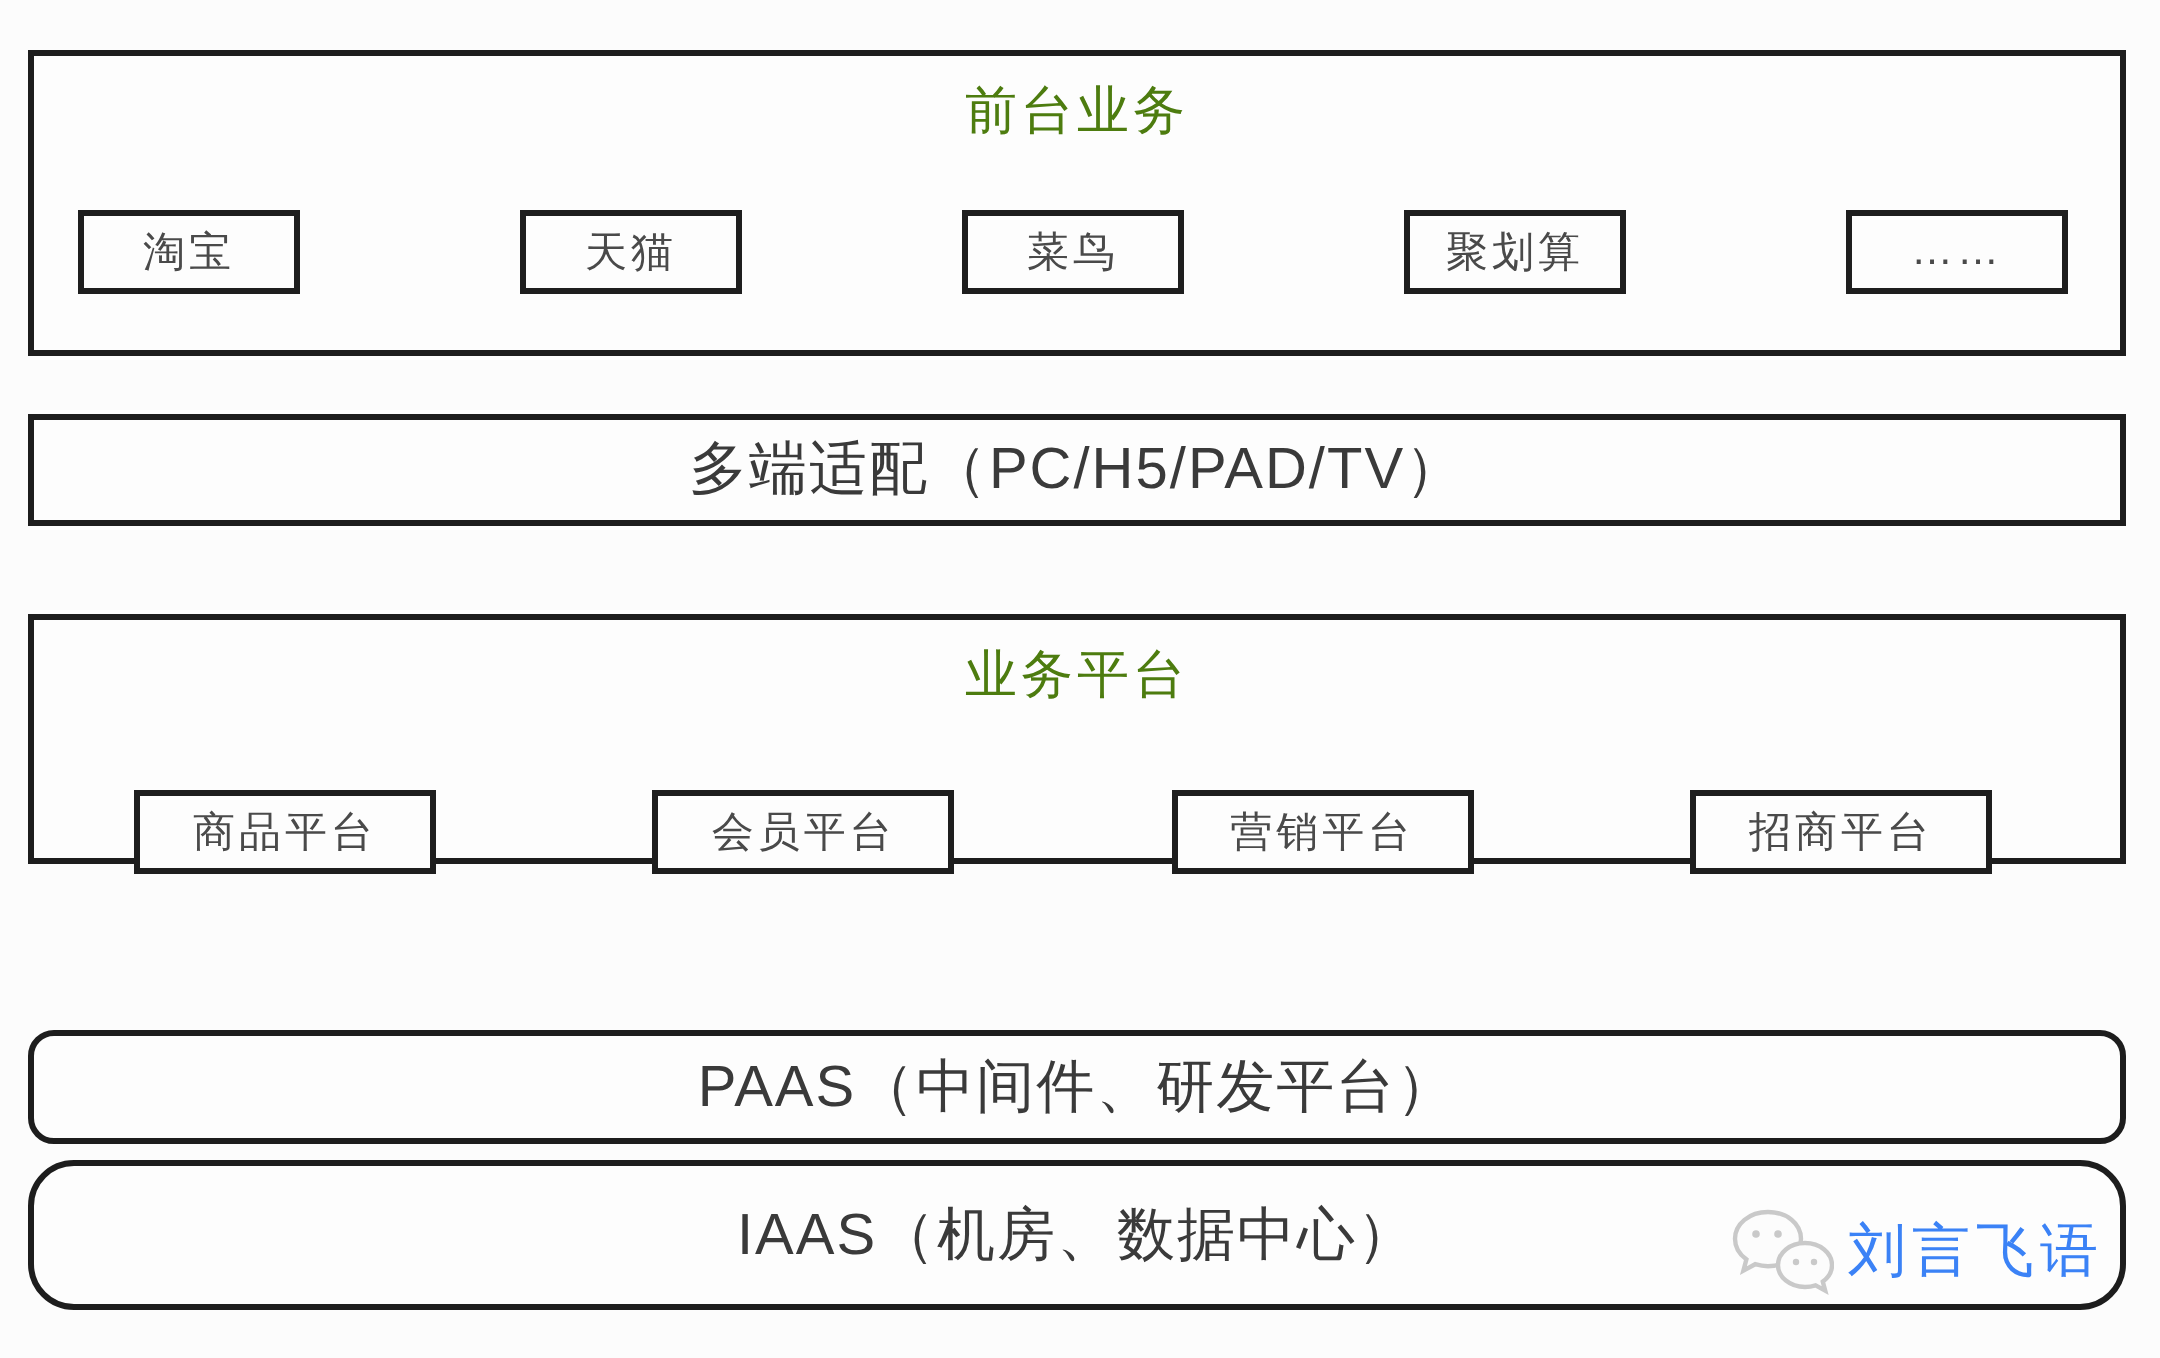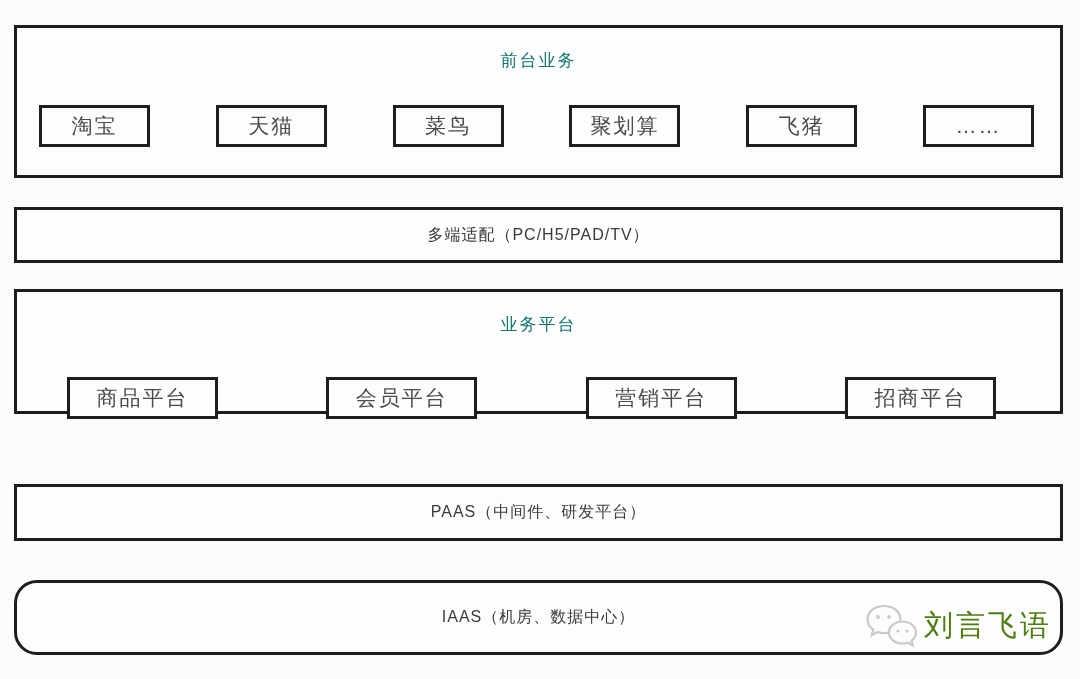--- a/index.html
+++ b/index.html
@@ -19,36 +19,36 @@
   .band {
     position: absolute;
     left: 14px;
     width: 1049px;
     border: 3px solid #1d1d1d;
     box-sizing: border-box;
     background: #fdfdfd;
   }
   .band-frontend { top: 25px;  height: 153px; }
   .band-adapter  { top: 207px; height: 56px;  }
-  .band-business { top: 289px; height: 125px; }
-  .band-paas     { top: 484px; height: 57px;  }
+  .band-business { top: 307px; height: 125px; }
+  .band-paas     { top: 515px; height: 57px; border-radius: 13px;  }
   .band-iaas     { top: 580px; height: 75px; border-radius: 23px;  }
 
   .band-title {
     text-align: center;
-    margin-top: 21px;
-    font-size: 17px;
+    margin-top: 10px;
+    font-size: 26px;
     letter-spacing: 2px;
-    color: #0f766e;
+    color: #4d7c0f;
   }
   .label-band {
     display: flex;
     align-items: center;
     justify-content: center;
-    font-size: 16px;
+    font-size: 29px;
     letter-spacing: 1px;
     color: #3a3a3a;
   }
   .items-row {
     position: absolute;
     left: 0;
     right: 0;
     display: flex;
     justify-content: space-between;
   }
@@ -76,40 +76,39 @@
   .item-sm { width: 111px; }
   .item-lg { width: 151px; }
 
   .watermark {
     position: absolute;
     right: 28px;
     top: 603px;
     display: flex;
     align-items: center;
     gap: 7px;
-    color: #4d7c0f;
+    color: #3b82f6;
     font-size: 29px;
     letter-spacing: 3px;
     user-select: none;
   }
   .watermark svg { display: block; }
 </style>
 </head>
 <body>
 
 <div class="canvas">
 
   <section class="band band-frontend">
     <div class="band-title">前台业务</div>
     <div class="items-row row-frontend">
       <div class="item-box item-sm">淘宝</div>
       <div class="item-box item-sm">天猫</div>
       <div class="item-box item-sm">菜鸟</div>
       <div class="item-box item-sm">聚划算</div>
-      <div class="item-box item-sm">飞猪</div>
       <div class="item-box item-sm">……</div>
     </div>
   </section>
 
   <section class="band band-adapter label-band">
     <div>多端适配（PC/H5/PAD/TV）</div>
   </section>
 
   <section class="band band-business">
     <div class="band-title">业务平台</div>

